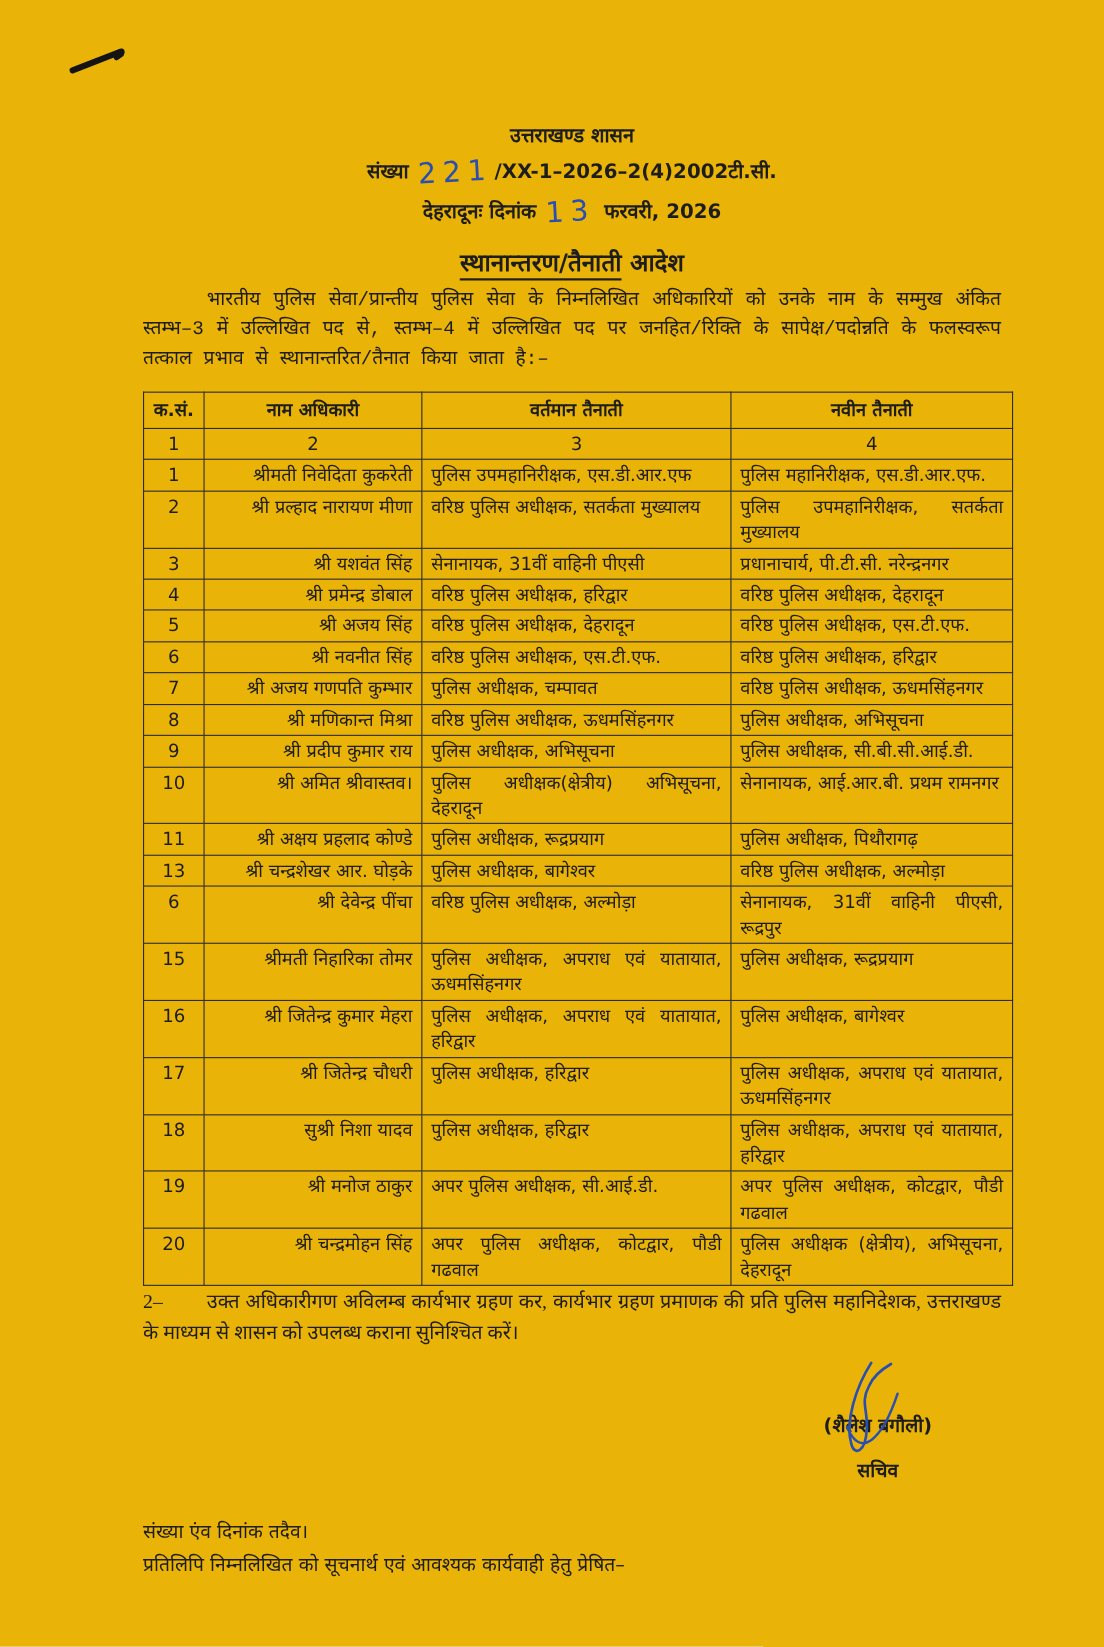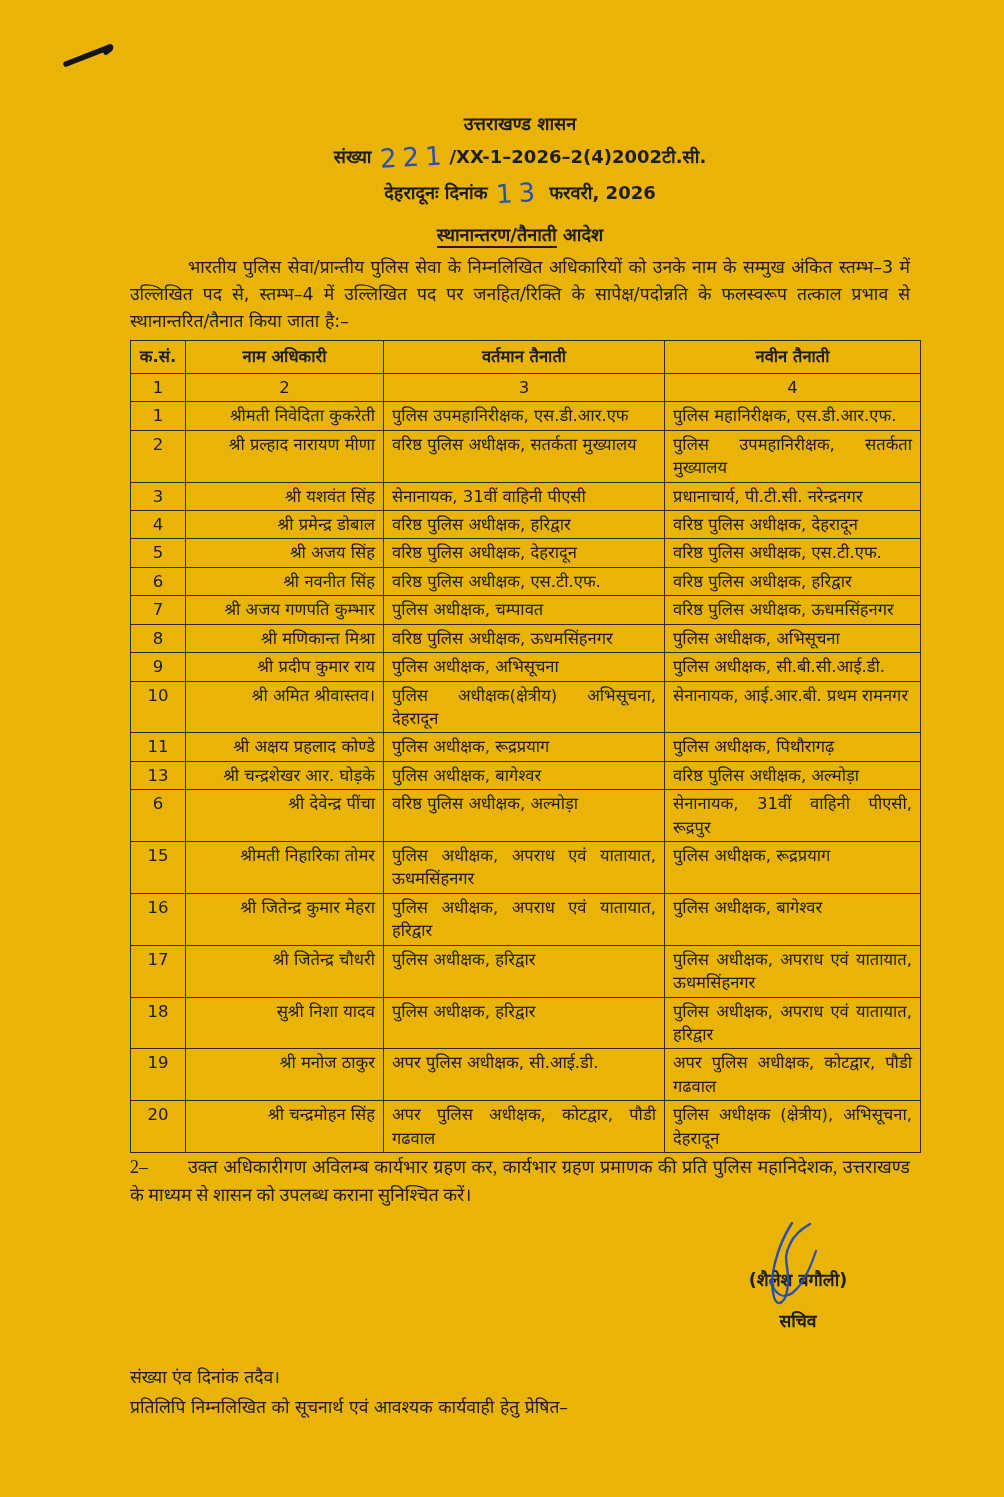--- a/index.html
+++ b/index.html
@@ -11,30 +11,30 @@
     padding-left:17px;
   }
   .pen-mark { position:absolute; left:60px; top:38px; }
   .content { padding:112px 94px 0 113px; }
 
   .doc-header { text-align:center; font-weight:bold; font-size:18px; line-height:1.38; }
   .hand {
     color:#2a4fae; font-size:26px; font-weight:normal; letter-spacing:6px;
     position:relative; top:3px; padding:0 2px; display:inline-block; transform:rotate(-3deg);
   }
-  .doc-title { text-align:center; font-size:18px; font-weight:bold; margin-top:13px; }
+  .doc-title { text-align:center; font-size:22px; font-weight:bold; margin-top:13px; }
   .doc-title .u { border-bottom:2px solid #1d1d1d; padding-bottom:1px; }
 
   .intro {
     margin-top:8px; font-size:17.5px; line-height:1.56;
-    text-align:justify; text-indent:58px;
+    text-align:justify; text-indent:58px;font-family:Liberation Mono, monospace;
   }
 
   table.transfer {
-    margin-top:5px; border-collapse:collapse; table-layout:fixed;
+    margin-top:15px; border-collapse:collapse; table-layout:fixed;
     width:790px; font-size:16.5px; line-height:1.42;
   }
   table.transfer th, table.transfer td {
     border:1.6px solid #2c2c2c; vertical-align:top; padding:2px 8px;
   }
   table.transfer th { font-weight:bold; text-align:center; padding:4px 4px; }
   td.cnum { text-align:center; font-weight:normal; }
   td.sn { text-align:center; }
   td.name { padding-left:15px;text-align:right; }
   td.post { text-align:justify; }

